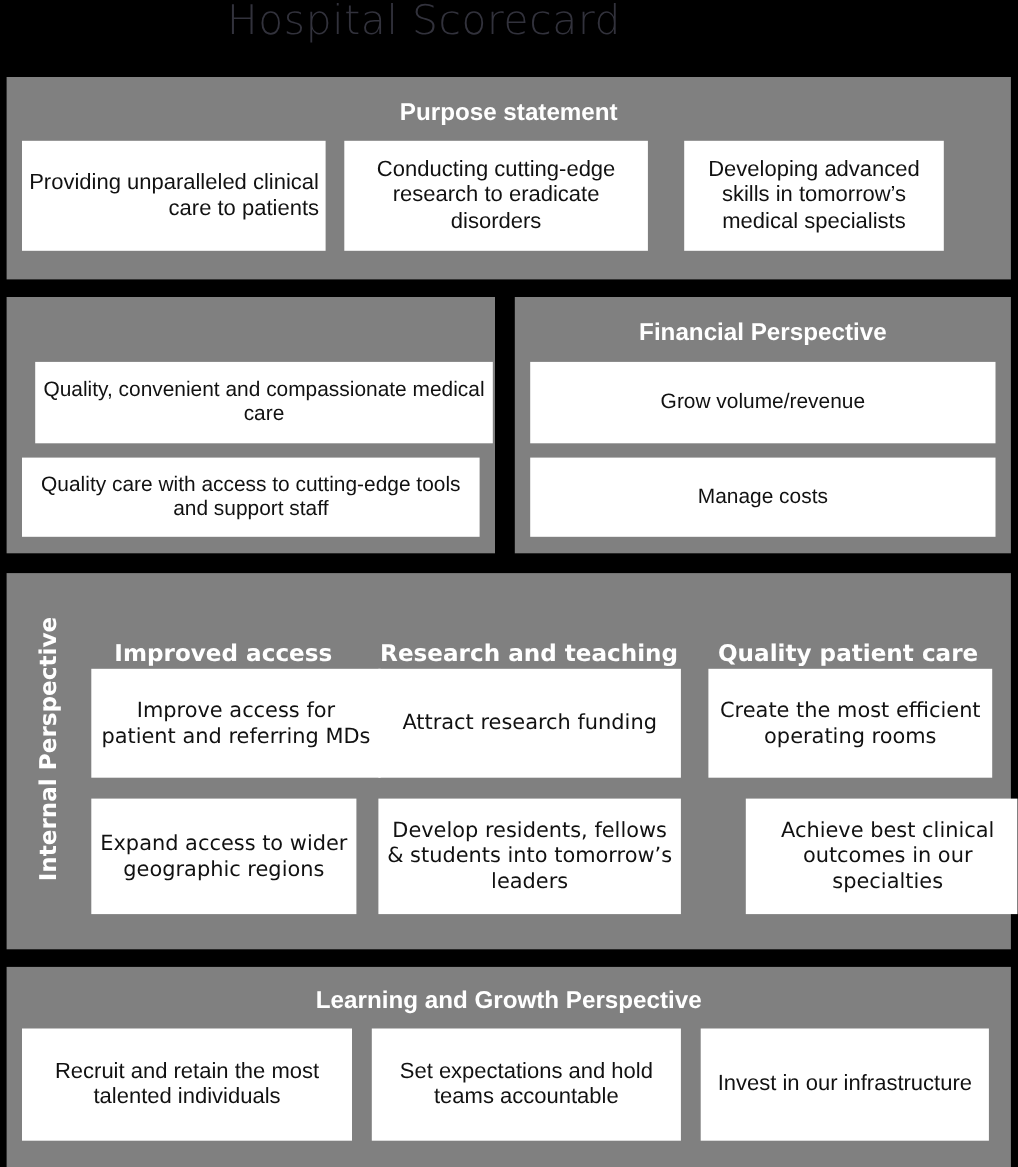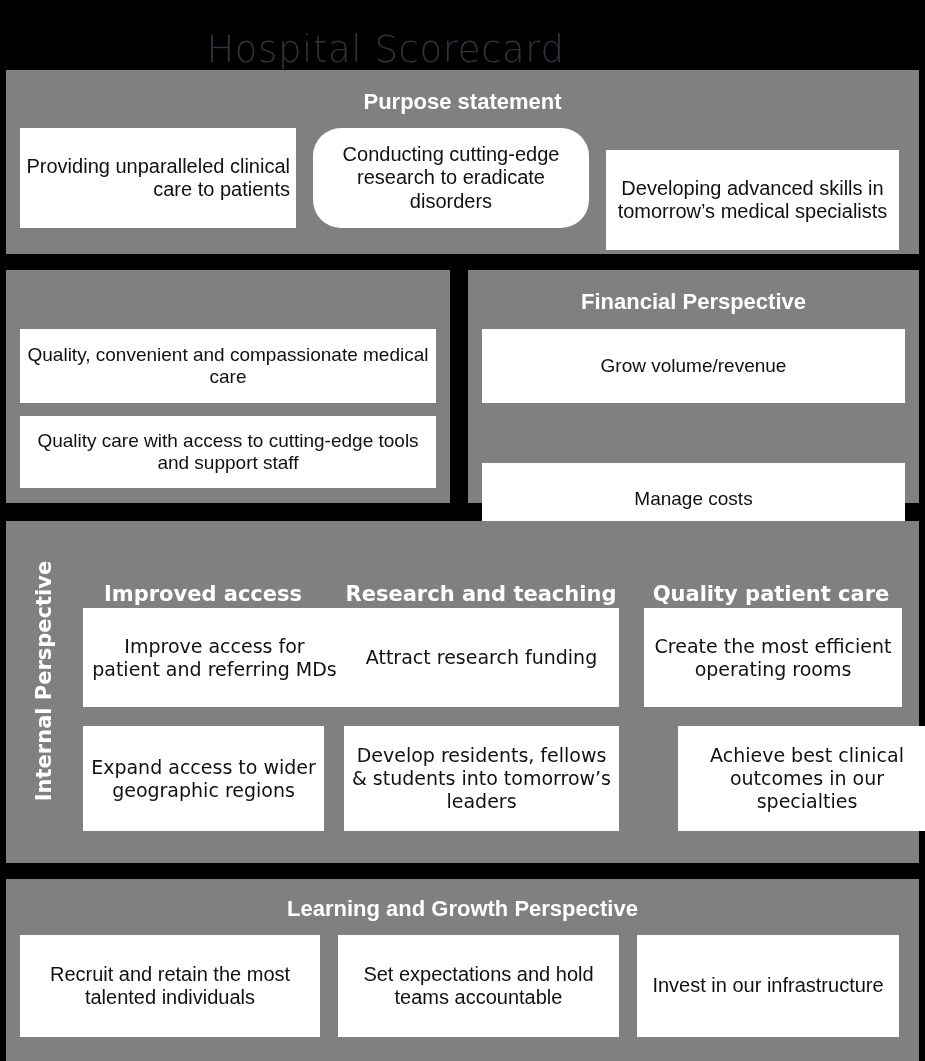--- a/index.html
+++ b/index.html
@@ -20,21 +20,21 @@
   }
 
   
   .title-bar {
     position: absolute;
     left: 0;
     top: 0;
     width: 771px;
     height: 68px;
     display: flex;
-    align-items: flex-end;
+    align-items: flex-start;
     justify-content: center;
     background: #000000;
   }
   .title-text {
     font-size: 37px;
     font-weight: 300;
     letter-spacing: 0.6px;
     color: #32323c;
     font-family: "DejaVu Sans", sans-serif;
     line-height: 1;
@@ -70,42 +70,42 @@
   }
 
   
   #purpose-panel { left: 6px; top: 70px; width: 913px; height: 184px; }
   #purpose-heading {
     position: absolute; left: 0; top: 20px; width: 913px;
     font-size: 22px;
   }
   .purpose-card { top: 58px; height: 100px; font-size: 20px; }
   #purpose-card-0 { left: 14px;  width: 276px; text-align: right; }
-  #purpose-card-1 { left: 307px; width: 276px; border-radius: 28px; }
-  #purpose-card-2 { left: 600px; width: 293px; margin-top: 22px; }
+  #purpose-card-1 { left: 307px; width: 276px; }
+  #purpose-card-2 { left: 616px; width: 236px; }
 
   
   #customer-panel { left: 6px; top: 270px; width: 444px; height: 233px; }
   #customer-heading {
     position: absolute; left: 0; top: 20px; width: 444px;
     font-size: 22px;
   }
   .customer-card { left: 14px; width: 416px; font-size: 19px; }
-  #customer-card-0 { top: 59px;  height: 74px; }
+  #customer-card-0 { top: 59px;  height: 74px; margin-left: 12px; }
   #customer-card-1 { top: 146px; height: 72px; }
 
   
   #financial-panel { left: 468px; top: 270px; width: 451px; height: 233px; }
   #financial-heading {
     position: absolute; left: 0; top: 20px; width: 451px;
     font-size: 22px;
   }
   .financial-card { left: 14px; width: 423px; font-size: 19px; }
   #financial-card-0 { top: 59px;  height: 74px; }
-  #financial-card-1 { top: 146px; height: 72px; margin-top: 47px; }
+  #financial-card-1 { top: 146px; height: 72px; }
 
   
   #internal-panel { left: 6px; top: 521px; width: 913px; height: 342px; }
 
   #internal-side-label {
     position: absolute;
     left: -112px;
     top: 140px;
     width: 300px;
     height: 40px;

